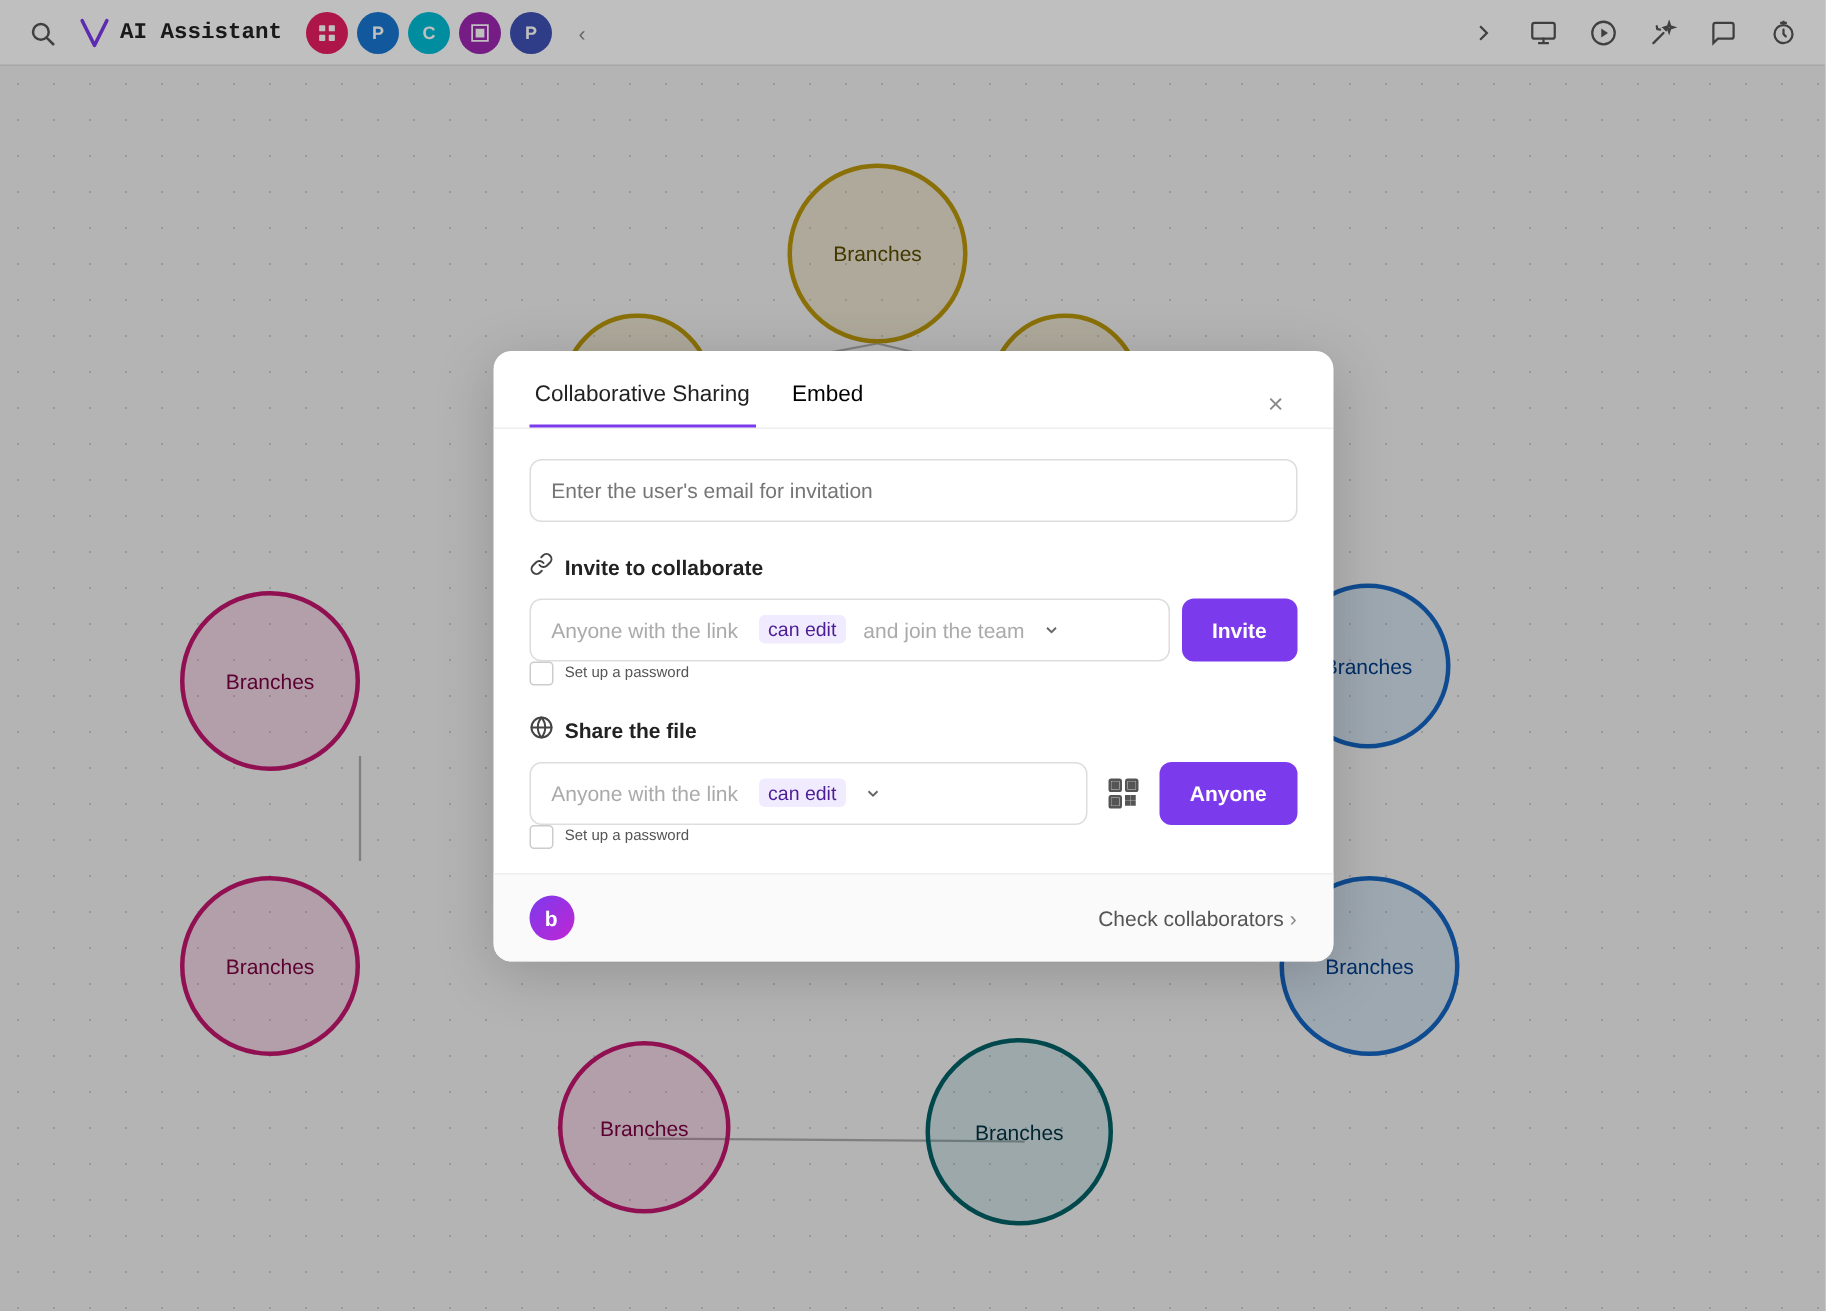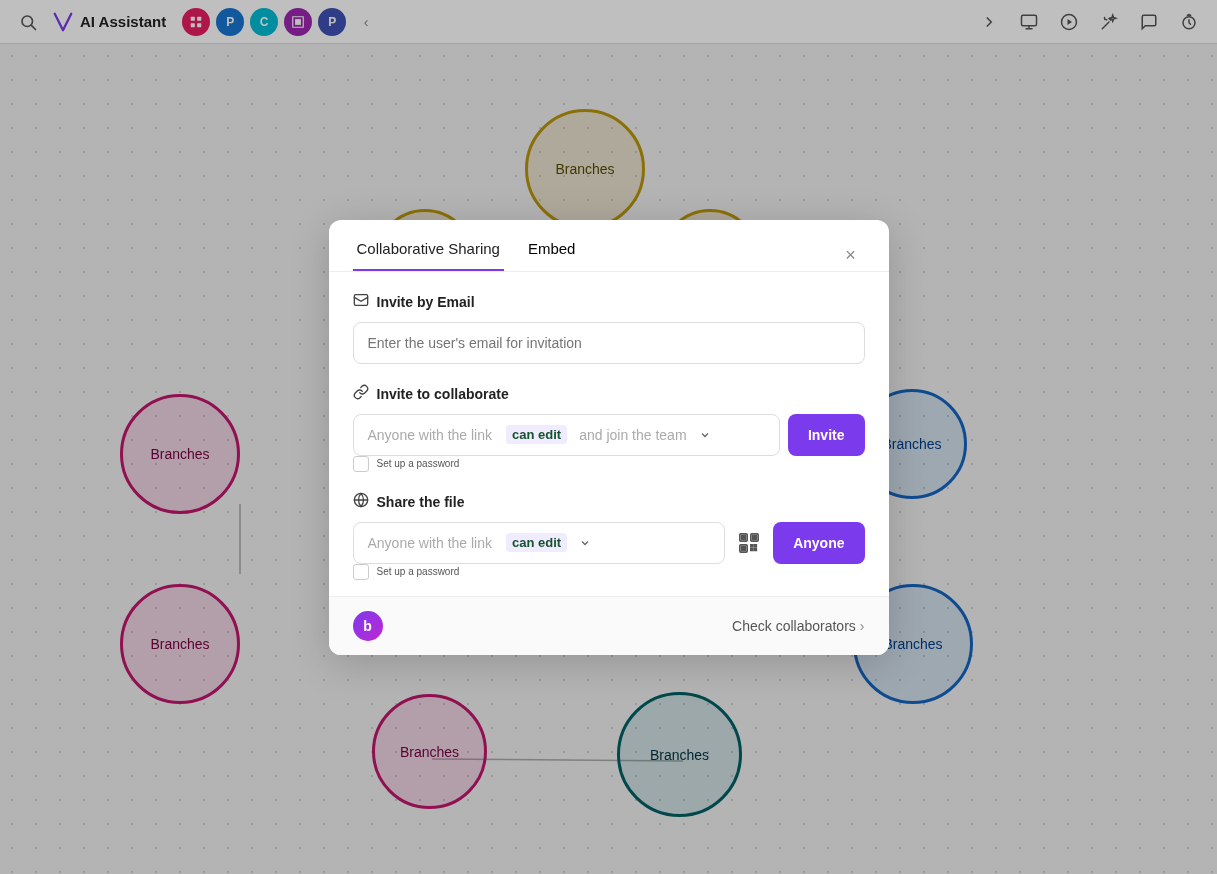--- a/index.html
+++ b/index.html
@@ -17,21 +17,21 @@
       position: relative;
       z-index: 10;
     }
     .topbar-search {
       width: 32px; height: 32px;
       display: flex; align-items: center; justify-content: center;
       cursor: pointer; border-radius: 6px;
     }
     .topbar-logo {
       display: flex; align-items: center; gap: 6px;
-      font-weight: 700; font-size: 15px; color: #222;
+      font-weight: 700; font-size: 15px; color: #222; font-family: Liberation Mono, monospace;
     }
     .topbar-apps {
       display: flex; align-items: center; gap: 6px; margin-left: 8px;
     }
     .app-icon {
       width: 28px; height: 28px; border-radius: 50%;
       display: flex; align-items: center; justify-content: center;
       font-size: 12px; font-weight: 700; color: #fff; cursor: pointer;
     }
     .topbar-chevron {
@@ -138,23 +138,23 @@
     }
     .link-box {
       flex: 1; height: 42px;
       border: 1.5px solid #ddd; border-radius: 8px;
       display: flex; align-items: center;
       padding: 0 14px; font-size: 14px; color: #888;
       gap: 4px;
     }
     .link-box-text { color: #aaa; }
     .link-highlight {
-      background: #f0ebff; color: #14532d;
+      background: #f0ebff; color: #4c1d95;
       border-radius: 4px; padding: 2px 6px;
-      font-size: 13px; font-weight: 700;
+      font-size: 13px; font-weight: 400;
     }
     .link-dropdown {
       display: flex; align-items: center; gap: 4px;
       color: #555; font-size: 13px; cursor: pointer;
     }
     .qr-icon {
       width: 32px; height: 32px; display: flex; align-items: center;
       justify-content: center; color: #555; font-size: 18px;
       cursor: pointer;
     }
@@ -325,29 +325,20 @@
       <div class="modal-tab">
         <span>Embed</span>
       </div>
       <div class="modal-close">×</div>
     </div>
     <div class="modal-divider"></div>
 
     <div class="modal-body">
 
       
-      <div class="section-label">
-        <span class="section-icon">
-          <svg width="16" height="16" viewBox="0 0 24 24" fill="none" stroke="#444" stroke-width="2" stroke-linecap="round">
-              <rect x="2" y="4" width="20" height="16" rx="2"></rect>
-              <path d="M2 8l10 6 10-6"></path>
-            </svg>
-        </span>
-        <span>Invite by Email</span>
-      </div>
       <input class="email-input" type="text" placeholder="Enter the user's email for invitation" style="">
 
       
       <div class="section-gap">
         <div class="section-label">
           <span class="section-icon">
             <svg width="16" height="16" viewBox="0 0 24 24" fill="none" stroke="#444" stroke-width="2" stroke-linecap="round">
                 <path d="M10 13a5 5 0 007.54.54l3-3a5 5 0 00-7.07-7.07l-1.72 1.71"></path>
                 <path d="M14 11a5 5 0 00-7.54-.54l-3 3a5 5 0 007.07 7.07l1.71-1.71"></path>
               </svg>

